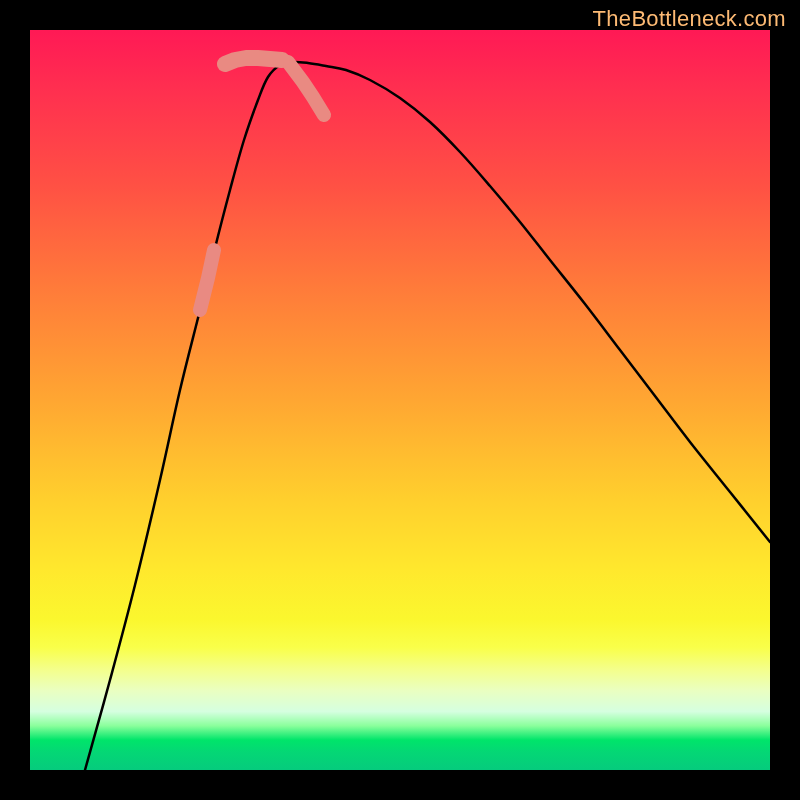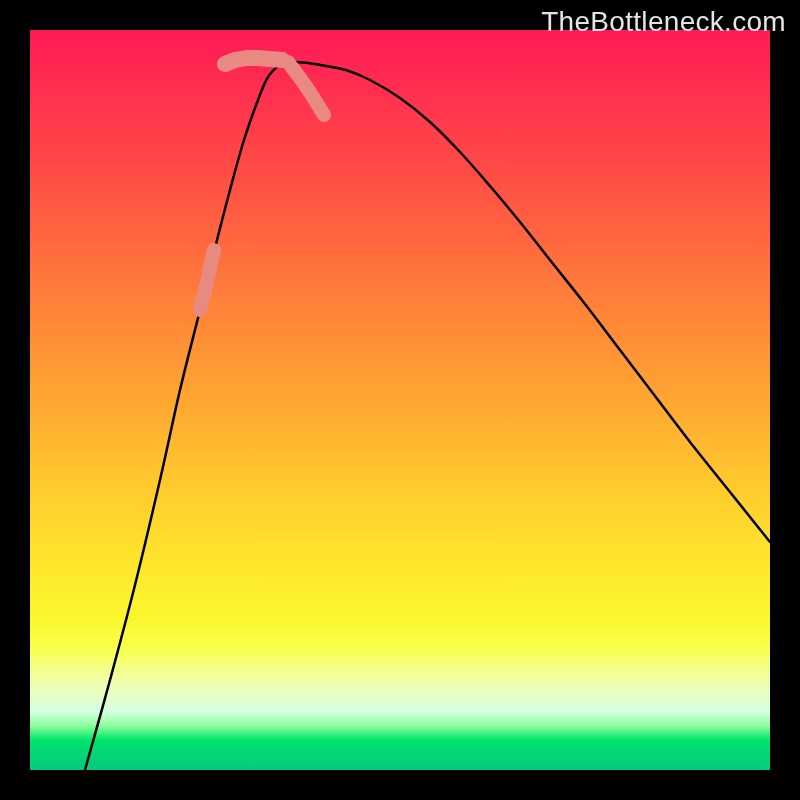--- a/index.html
+++ b/index.html
@@ -14,22 +14,22 @@
   .outer {
     position: relative;
     width: 800px;
     height: 800px;
     background: #000;
   }
   .watermark {
     position: absolute;
     top: 6px;
     right: 14px;
-    color: #e5e5e5;
-    font-size: 28px;
+    color: #fdba74;
+    font-size: 22px;
     font-weight: 500;
     letter-spacing: 0.3px;
     z-index: 10;
     user-select: none;
   }
   .plot-frame {
     position: absolute;
     left: 30px;
     top: 30px;
     width: 740px;

